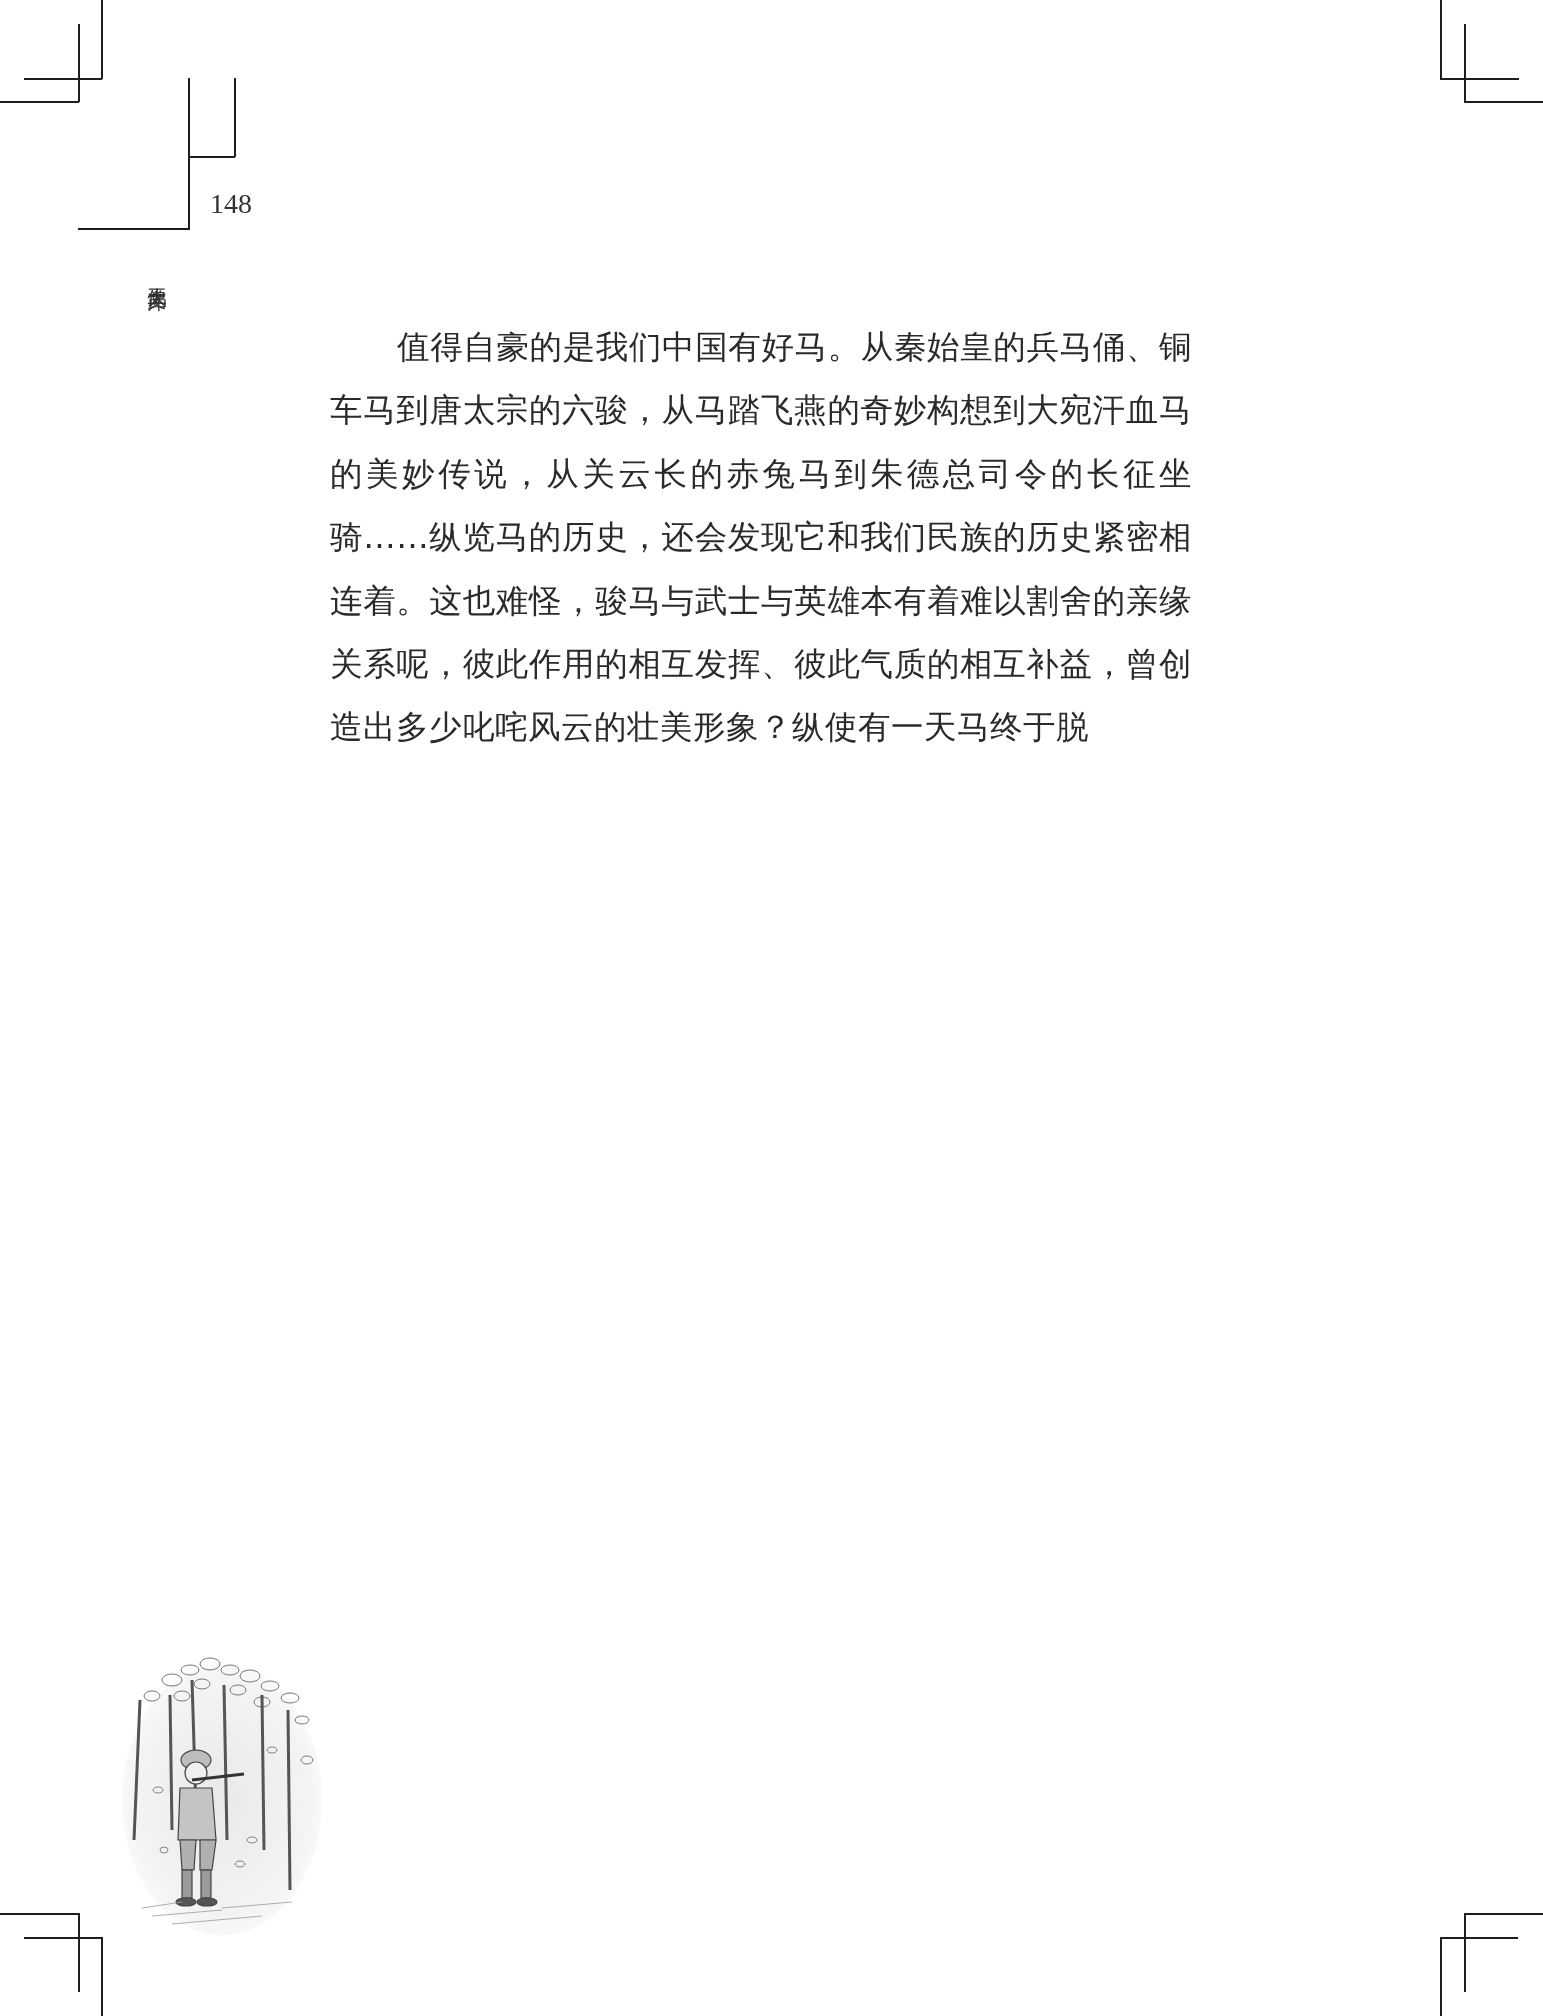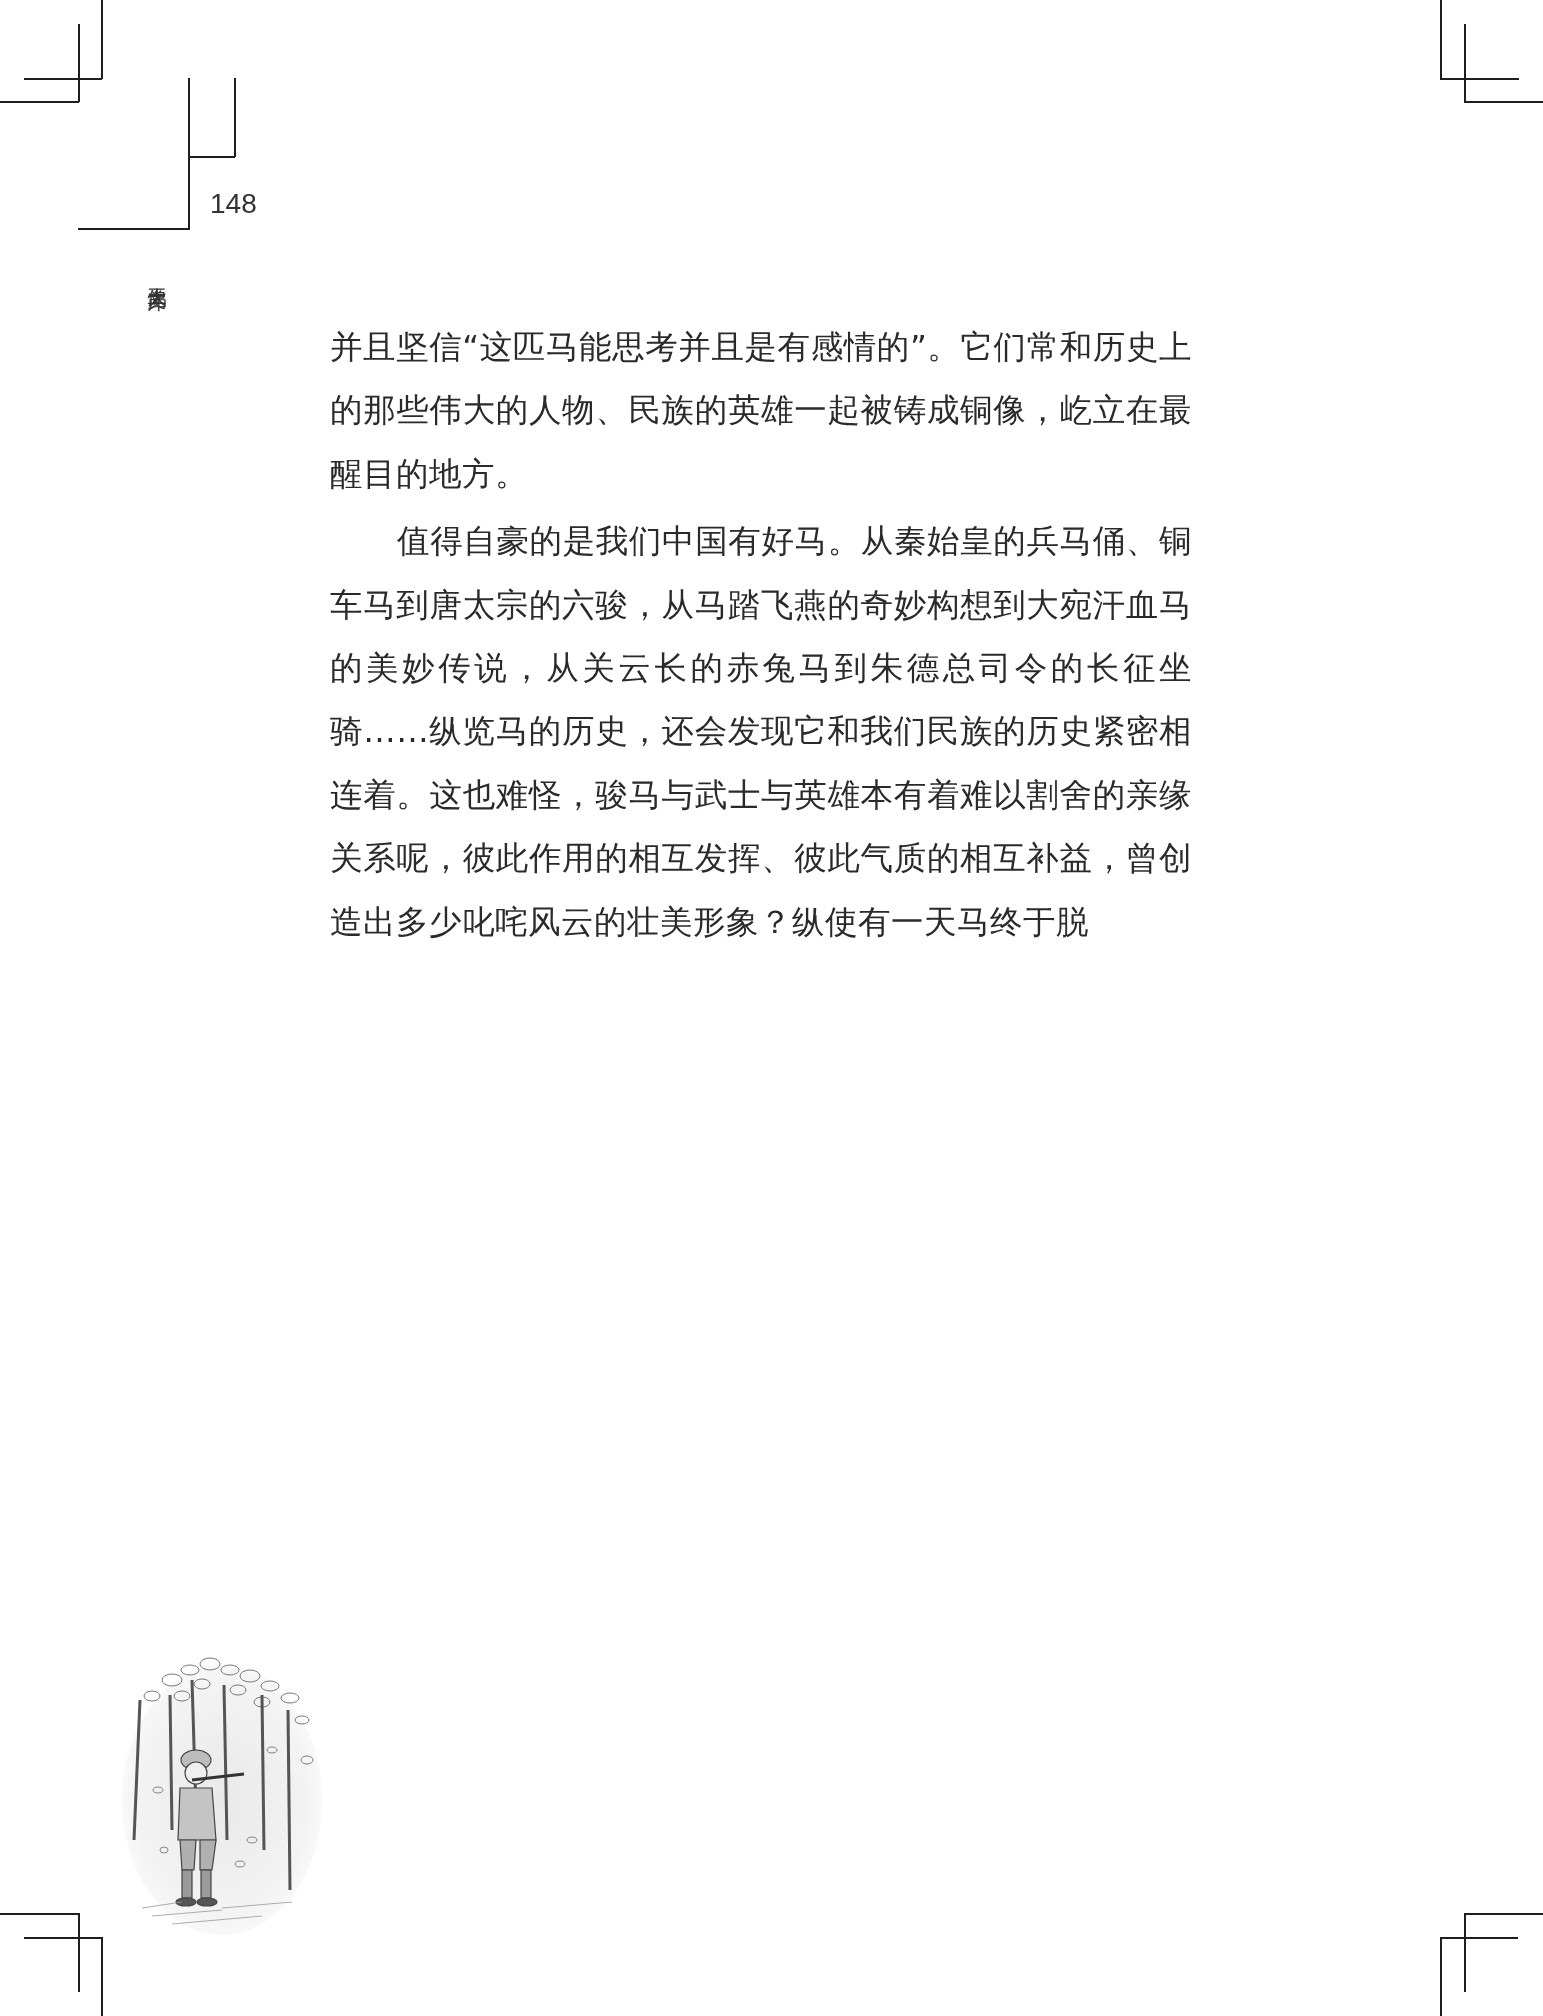--- a/index.html
+++ b/index.html
@@ -1,21 +1,21 @@
 <!DOCTYPE html>
 <html><head>
   <meta charset="utf-8">
   <style>
     html, body { margin: 0; padding: 0; background: #ffffff; }
     body { width: 1543px; height: 2016px; position: relative; overflow: hidden;
            font-family: "DejaVu Sans", sans-serif; color: #2a2a2a; }
     .crop { position: absolute; background: #1e1e1e; }
     .h { height: 2px; }
     .v { width: 2px; }
-    .page-number { position: absolute; left: 210px; top: 188px; font-family: Liberation Sans, sans-serif;
+    .page-number { position: absolute; left: 210px; top: 188px; font-family: Liberation Serif, serif;
                    font-size: 28px; color: #333; letter-spacing: 0px; }
     .series-title { position: absolute; left: 146px; top: 272px; width: 24px; font-size: 19px; line-height: 24px;
                     color: #333; writing-mode: vertical-rl; text-orientation: upright; letter-spacing: 1px; }
     .text-block { position: absolute; left: 330px; top: 316px; width: 862px; }
     .para { margin: 0 0 4px 0; font-size: 32.5px; line-height: 63.4px; text-align: justify; text-align-last: left;
             letter-spacing: 0.5px; }
     .para.indent { text-indent: 67px; }
     .illustration { position: absolute; left: 112px; top: 1640px; width: 210px; height: 300px; }
   </style>
 </head>
@@ -44,21 +44,20 @@
 <div class="crop h" style="left:1464px; top:1913px; width:79px;"></div>
 <div class="crop v" style="left:1464px; top:1913px; height:79px;"></div>
 <div class="crop h" style="left:1440px; top:1937px; width:78px;"></div>
 <div class="crop v" style="left:1440px; top:1937px; height:79px;"></div>
 
 <div class="page-number">148</div>
 
 <div class="series-title">大王鸽文库</div>
 
 <div class="text-block">
-  <p class="para">并且坚信“这匹马能思考并且是有感情的”。它们常和历史上的那些伟大的人物、民族的英雄一起被铸成铜像，屹立在最醒目的地方。</p>
   <p class="para indent">值得自豪的是我们中国有好马。从秦始皇的兵马俑、铜车马到唐太宗的六骏，从马踏飞燕的奇妙构想到大宛汗血马的美妙传说，从关云长的赤兔马到朱德总司令的长征坐骑……纵览马的历史，还会发现它和我们民族的历史紧密相连着。这也难怪，骏马与武士与英雄本有着难以割舍的亲缘关系呢，彼此作用的相互发挥、彼此气质的相互补益，曾创造出多少叱咤风云的壮美形象？纵使有一天马终于脱</p>
 </div>
 
 <svg class="illustration" viewBox="0 0 210 300" xmlns="http://www.w3.org/2000/svg">
   <defs>
     <radialGradient id="shade" cx="50%" cy="50%" r="60%">
       <stop offset="0%" stop-color="#e9e9e9"></stop>
       <stop offset="70%" stop-color="#f3f3f3"></stop>
       <stop offset="100%" stop-color="#ffffff"></stop>
     </radialGradient>

